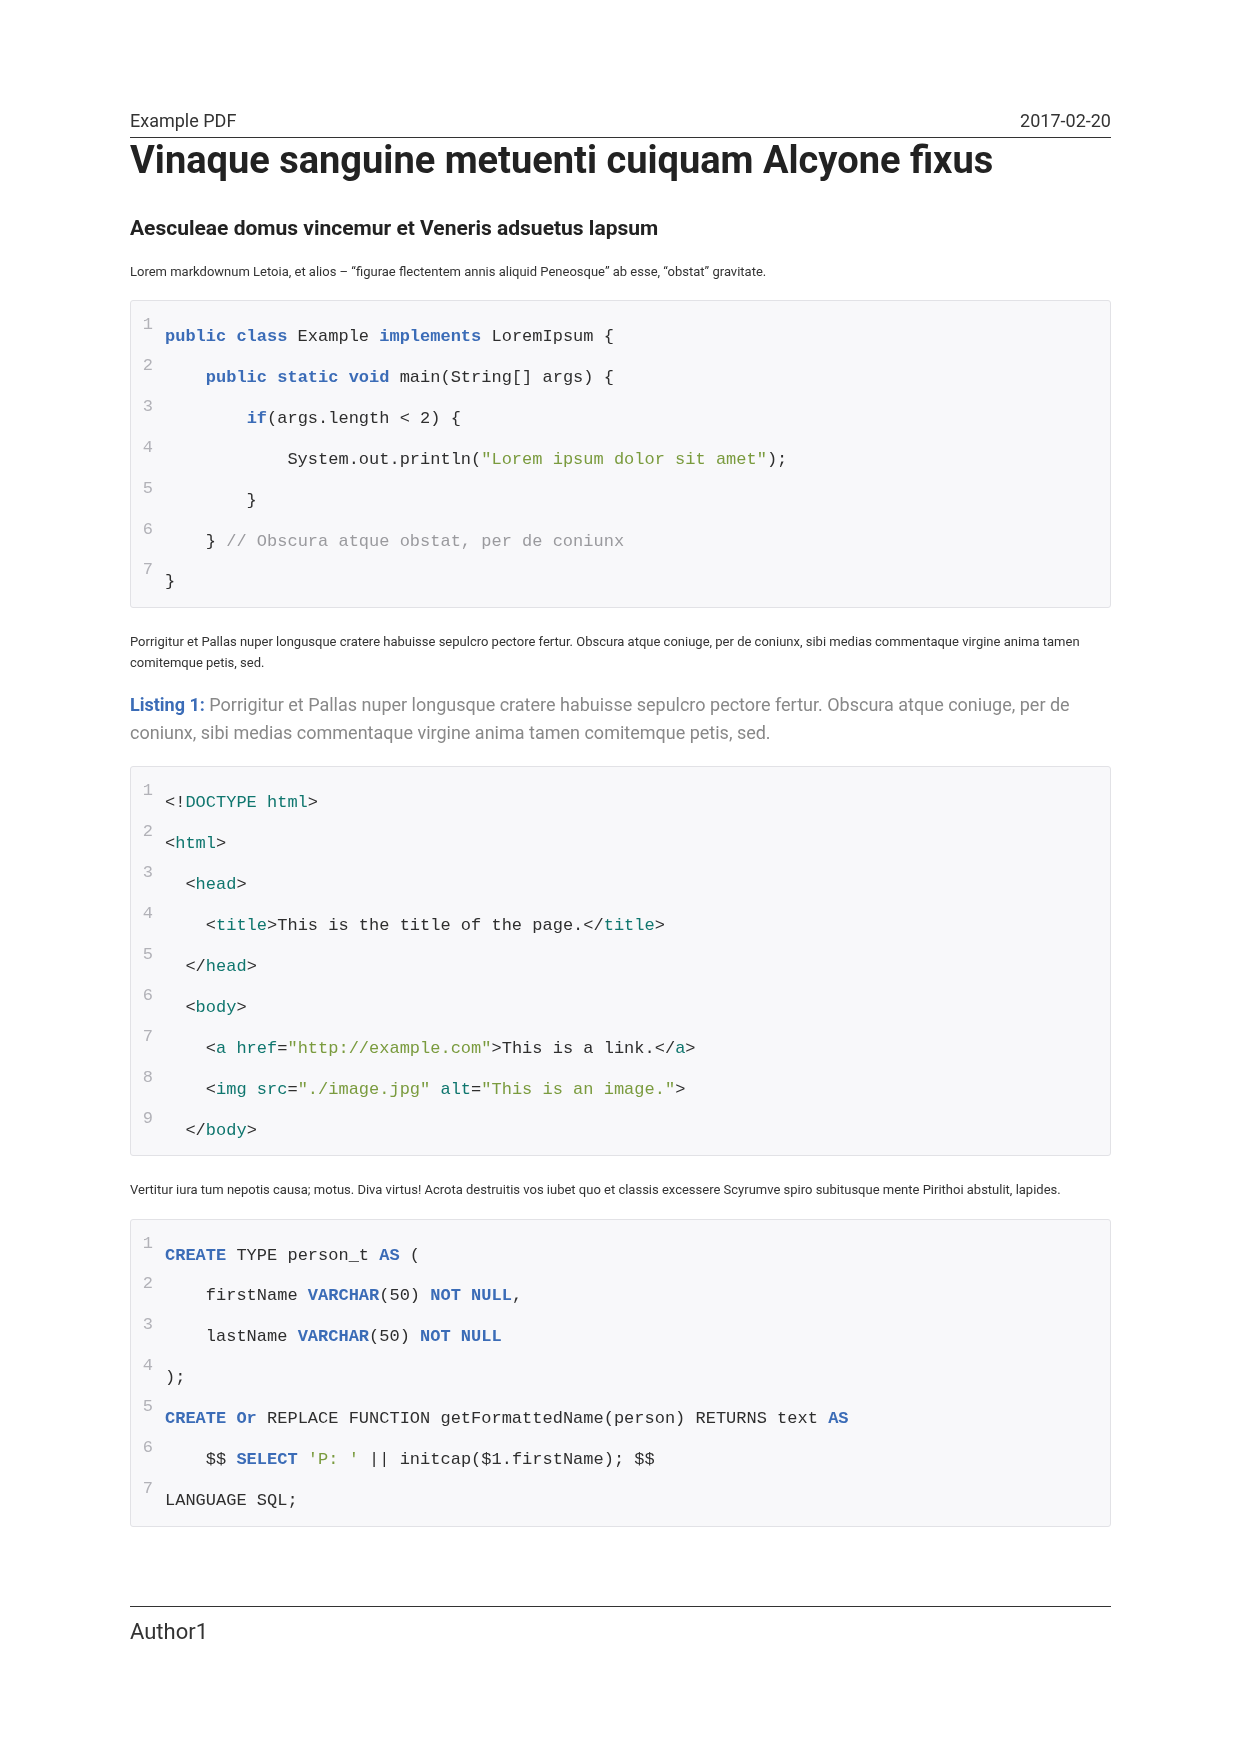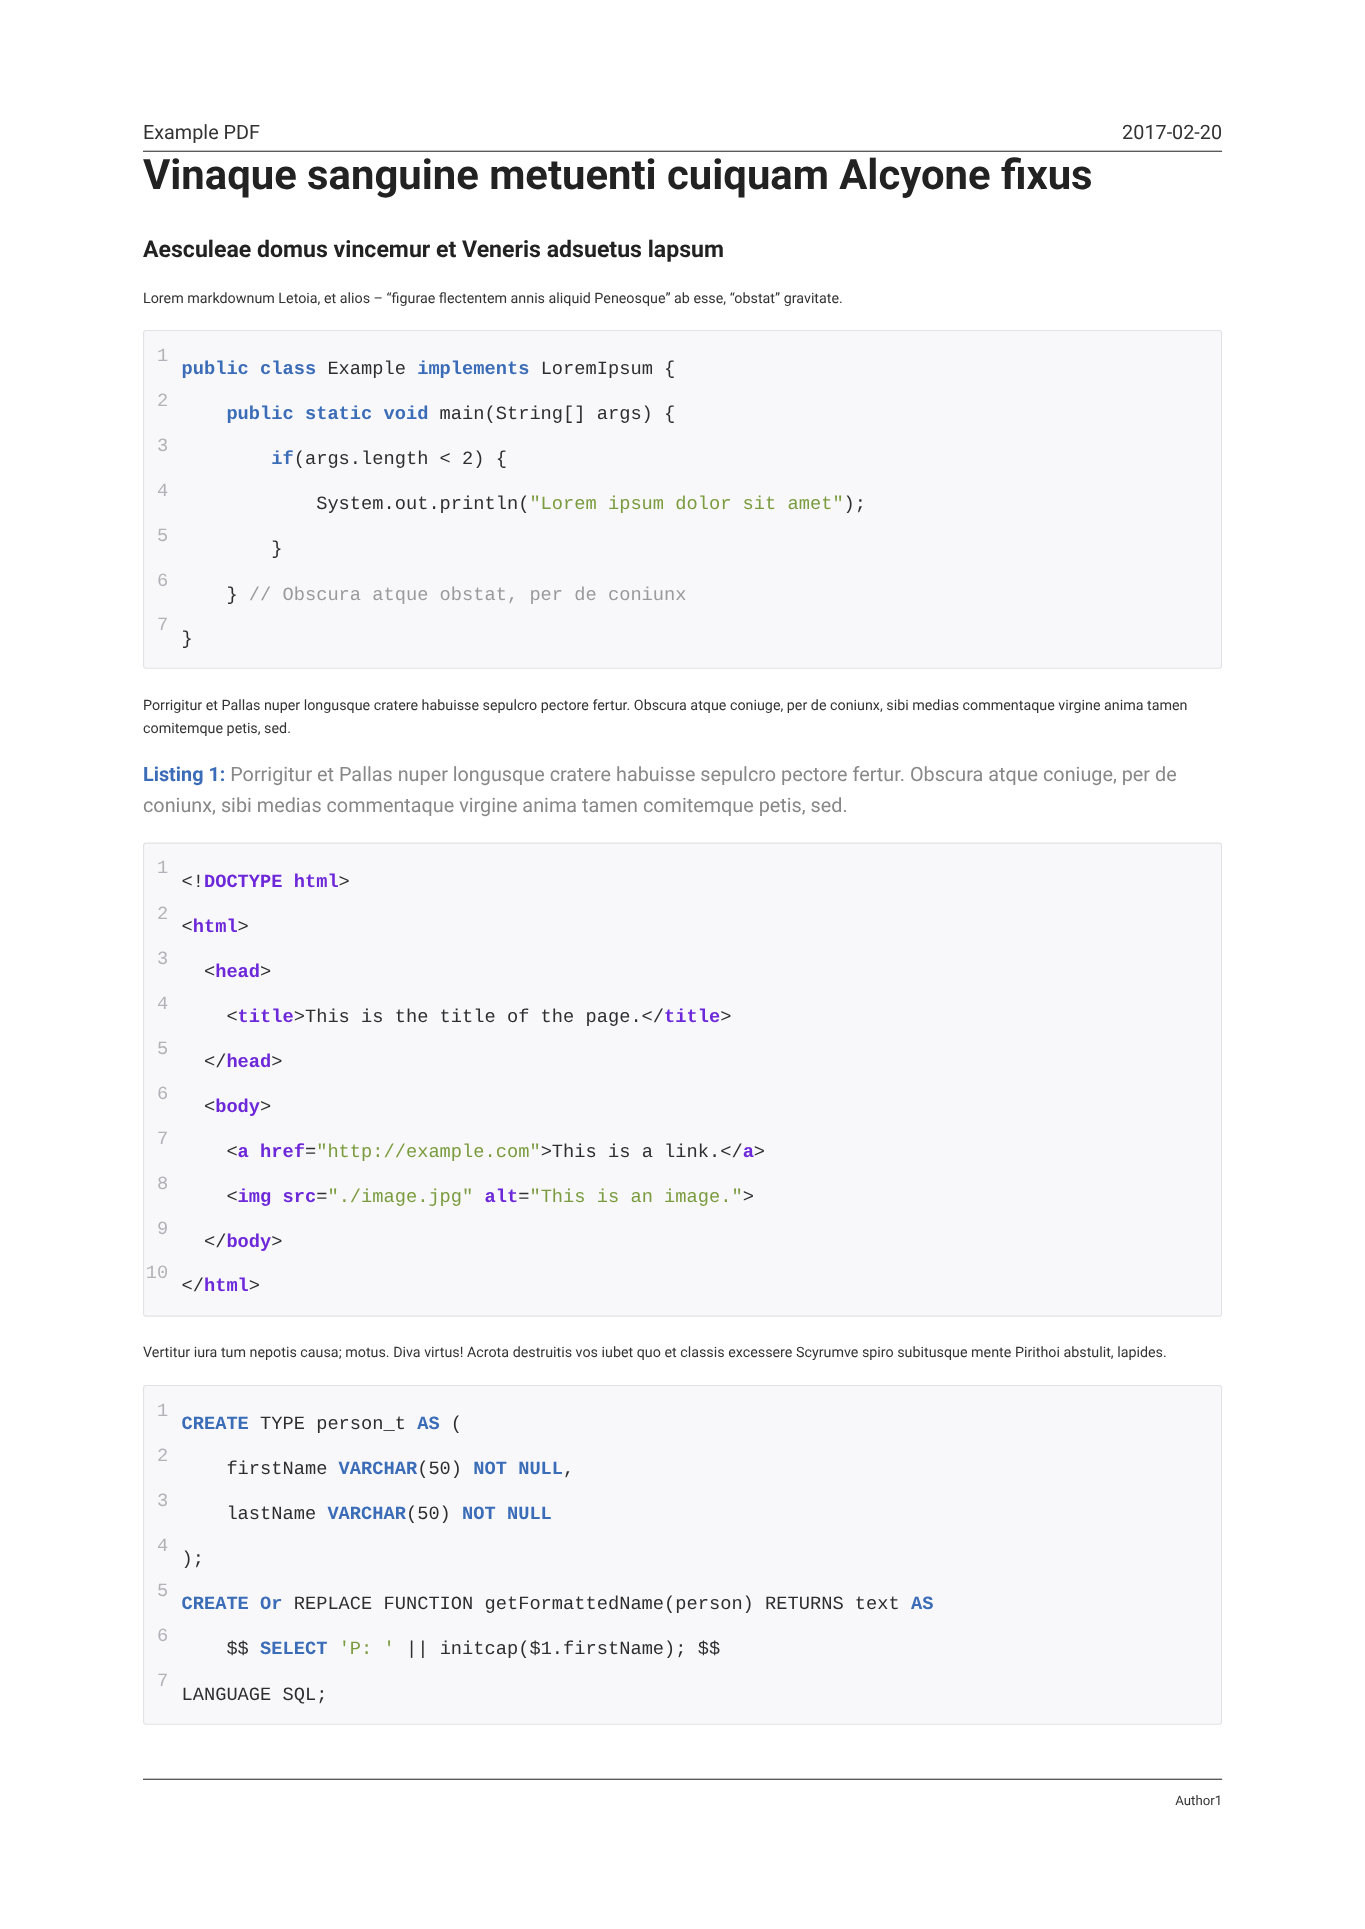--- a/index.html
+++ b/index.html
@@ -55,43 +55,43 @@
     text-align: right;
     color: #b2b2b8;
     flex-shrink: 0;
     user-select: none;
     padding-right: 12px;
   }
   .code-content { flex: 1; margin-top: 12px; }
   .kw { color: #3b6cb7; font-weight: 700; }
   .str { color: #7a9b3e; }
   .cmt { color: #9a9a9e; }
-  .tagb { color: #6d28d9; font-weight: 700; }
+  .tagb { color: #0f766e; font-weight: 400; }
   .attr { color: #7a9b3e; }
   .listing-caption {
     font-size: 18px;
     line-height: 1.55;
     color: #888;
     margin-bottom: 20px;
   }
   .listing-caption strong {
     color: #3b6cb7;
     font-weight: 700;
     margin-top: 28px;
   }
   .footer-row {
     position: absolute;
     left: 130px;
     right: 130px;
     bottom: 110px;
     border-top: 1px solid #333;
     padding-top: 12px;
     display: flex;
-    justify-content: flex-end;
-    font-size: 12px;
+    justify-content: flex-start;
+    font-size: 22px;
     color: #333;
   }
 </style>
 </head>
 <body>
 
 <div class="header-row">
   <span>Example PDF</span>
   <span>2017-02-20</span>
 </div>
@@ -120,21 +120,20 @@
 <div class="code-block">
     <div class="code-row"><span class="ln">1</span><span class="code-content"><span>&lt;!</span><span class="tagb">DOCTYPE html</span><span>&gt;</span></span></div>
     <div class="code-row"><span class="ln">2</span><span class="code-content"><span>&lt;</span><span class="tagb">html</span><span>&gt;</span></span></div>
     <div class="code-row"><span class="ln">3</span><span class="code-content"><span>  &lt;</span><span class="tagb">head</span><span>&gt;</span></span></div>
     <div class="code-row"><span class="ln">4</span><span class="code-content"><span>    &lt;</span><span class="tagb">title</span><span>&gt;This is the title of the page.&lt;/</span><span class="tagb">title</span><span>&gt;</span></span></div>
     <div class="code-row"><span class="ln">5</span><span class="code-content"><span>  &lt;/</span><span class="tagb">head</span><span>&gt;</span></span></div>
     <div class="code-row"><span class="ln">6</span><span class="code-content"><span>  &lt;</span><span class="tagb">body</span><span>&gt;</span></span></div>
     <div class="code-row"><span class="ln">7</span><span class="code-content"><span>    &lt;</span><span class="tagb">a href</span><span>=</span><span class="attr">"http://example.com"</span><span>&gt;This is a link.&lt;/</span><span class="tagb">a</span><span>&gt;</span></span></div>
     <div class="code-row"><span class="ln">8</span><span class="code-content"><span>    &lt;</span><span class="tagb">img src</span><span>=</span><span class="attr">"./image.jpg"</span><span> </span><span class="tagb">alt</span><span>=</span><span class="attr">"This is an image."</span><span>&gt;</span></span></div>
     <div class="code-row"><span class="ln">9</span><span class="code-content"><span>  &lt;/</span><span class="tagb">body</span><span>&gt;</span></span></div>
-    <div class="code-row"><span class="ln">10</span><span class="code-content"><span>&lt;/</span><span class="tagb">html</span><span>&gt;</span></span></div>
   </div>
 
 <p>Vertitur iura tum nepotis causa; motus. Diva virtus! Acrota destruitis vos iubet quo et classis excessere Scyrumve spiro subitusque mente Pirithoi abstulit, lapides.</p>
 
 <div class="code-block">
     <div class="code-row"><span class="ln">1</span><span class="code-content"><span class="kw">CREATE</span><span> TYPE person_t </span><span class="kw">AS</span><span> (</span></span></div>
     <div class="code-row"><span class="ln">2</span><span class="code-content"><span>    firstName </span><span class="kw">VARCHAR</span><span>(50) </span><span class="kw">NOT NULL</span><span>,</span></span></div>
     <div class="code-row"><span class="ln">3</span><span class="code-content"><span>    lastName </span><span class="kw">VARCHAR</span><span>(50) </span><span class="kw">NOT NULL</span></span></div>
     <div class="code-row"><span class="ln">4</span><span class="code-content"><span>);</span></span></div>
     <div class="code-row"><span class="ln">5</span><span class="code-content"><span class="kw">CREATE Or</span><span> REPLACE FUNCTION getFormattedName(person) RETURNS text </span><span class="kw">AS</span></span></div>

